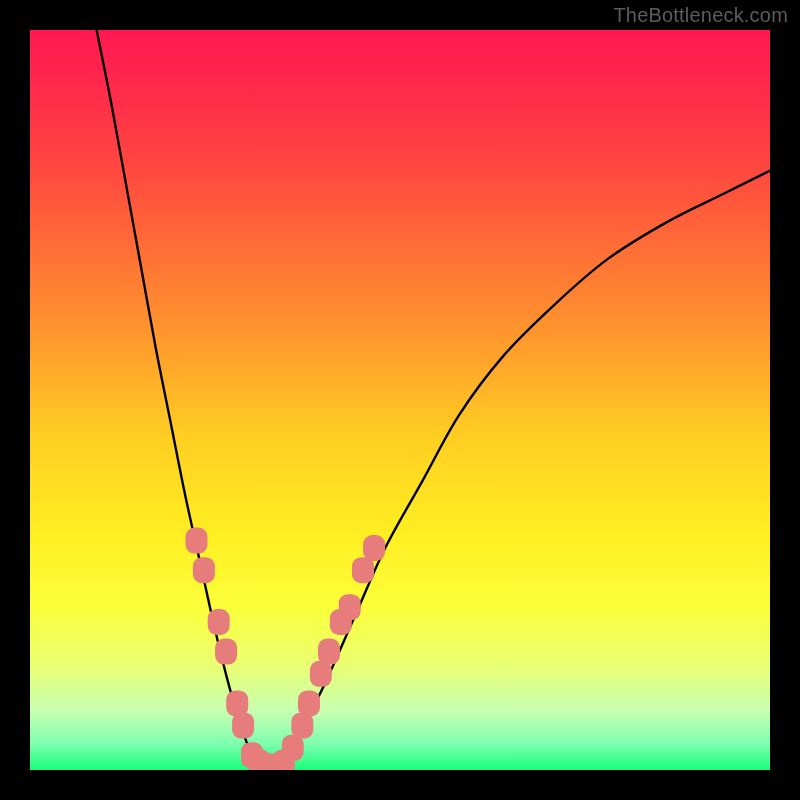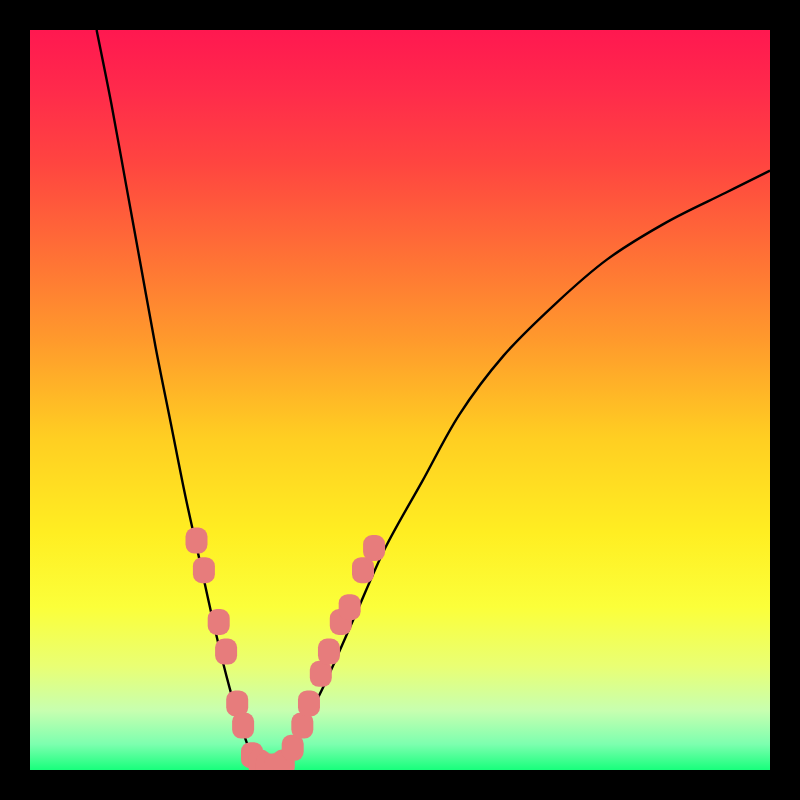--- a/index.html
+++ b/index.html
@@ -30,20 +30,21 @@
   svg {
     position: absolute;
     top: 0;
     left: 0;
   }
 </style>
 </head>
 <body>
 
 <div class="stage">
+  <div class="watermark">TheBottleneck.com</div>
 
   <svg id="chart-svg" width="800" height="800" viewBox="0 0 800 800">
     <defs>
       <linearGradient id="bg-grad" x1="0" y1="0" x2="0" y2="1">
           <stop offset="0.00%" stop-color="#ff1850"></stop>
           <stop offset="8.00%" stop-color="#ff2a4b"></stop>
           <stop offset="18.00%" stop-color="#ff4540"></stop>
           <stop offset="30.00%" stop-color="#ff6f36"></stop>
           <stop offset="42.00%" stop-color="#ff9a2c"></stop>
           <stop offset="55.00%" stop-color="#ffce22"></stop>

